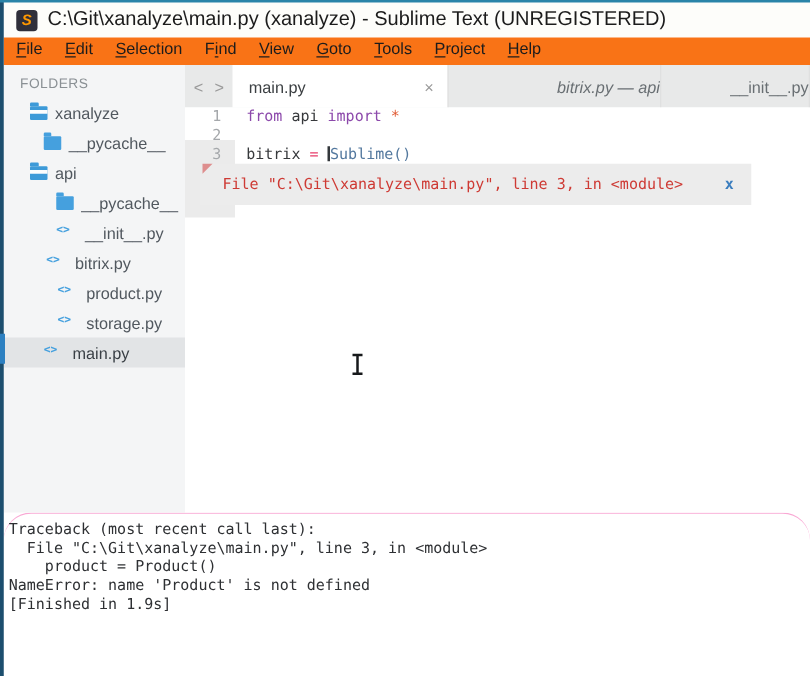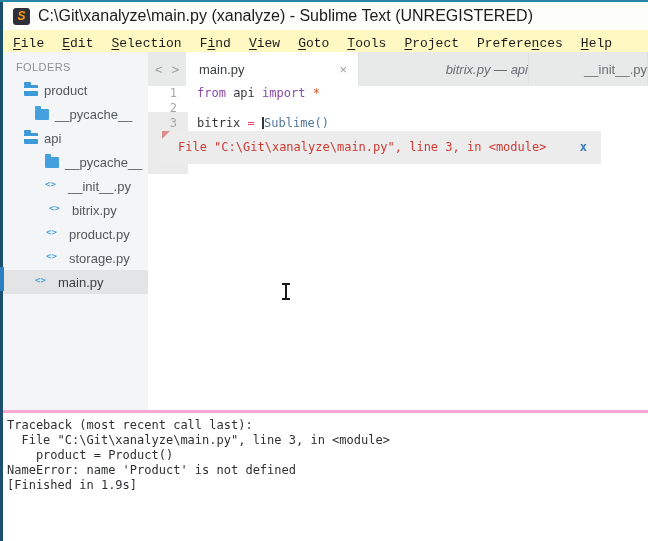--- a/index.html
+++ b/index.html
@@ -15,22 +15,22 @@
 
   
   .titlebar { position:absolute; left:3px; top:2px; right:0; height:28px; background:#fdfdfa;
               display:flex; align-items:center; padding-left:10px; }
   .app-icon { width:17px; height:17px; background:#2f2f3a; border-radius:3px; color:#ff9800;
               font-weight:bold; font-style:italic; font-size:12px; display:flex; align-items:center;
               justify-content:center; flex:none; }
   .title-text { margin-left:8px; font-size:16px; color:#1c1c1c; white-space:nowrap; }
 
   
-  .menubar { position:absolute; left:3px; top:30px; right:0; height:22px; background:#fef9c3;
-             display:flex; align-items:flex-end; font-size:13px; color:#1c1c1c; padding-left:1px;font-family:Liberation Mono, monospace; }
+  .menubar { position:absolute; left:3px; top:30px; right:0; height:22px; background:#f97316;
+             display:flex; align-items:flex-start; font-size:13px; color:#1c1c1c; padding-left:1px; }
   .menu-item { padding:1px 9px; cursor:default; }
   .menu-item u { text-underline-offset:2px; }
 
   
   .sidebar { position:absolute; left:3px; top:52px; width:145px; height:358px; background:#f4f5f6; overflow:hidden; }
   .sidebar-header { padding:9px 0 5px 13px; font-size:11px; color:#8a9094; letter-spacing:.4px; }
   .side-item { height:24px; display:flex; align-items:center; font-size:13px; color:#51585f; white-space:nowrap; }
   .side-item.selected { background:#e2e4e6; color:#393f45; }
   .sel-bar { position:absolute; left:0; top:267px; width:4px; height:24px; background:#2d80c1; z-index:13; }
 
@@ -75,22 +75,22 @@
   .phantom { position:absolute; left:12px; top:45px; width:441px; height:33px; background:#ececec; }
   .phantom-tri { position:absolute; left:2px; top:0; width:0; height:0;
                  border-top:8px solid #de8e8e; border-right:8px solid transparent; }
   .phantom-text { position:absolute; left:18px; top:0; line-height:33px; color:#ce3a34;
                   font-size:12px; white-space:pre; }
   .phantom-close { position:absolute; right:14px; top:0; line-height:33px; color:#3a7dbe;
                    font-weight:bold; font-size:12px; cursor:default; }
 
   
   .console { position:absolute; left:3px; top:410px; right:0; height:131px; background:#fff;
-             border-top:3px solid #f9a8d4; font-family:"DejaVu Sans Mono", monospace; font-size:12px;
-             color:#2e3033; padding:5px 0 0 4px; }
+             border-top:1px solid #f9a8d4; font-family:"DejaVu Sans Mono", monospace; font-size:12px;
+             color:#2e3033; padding:5px 0 0 4px;border-radius:22px; }
   .console-line { height:15px; line-height:15px; white-space:pre; }
 
   
   .ibeam { position:absolute; left:281px; top:283px; width:10px; height:17px; z-index:6; }
   .ibeam .stem { position:absolute; left:4px; top:1px; width:2px; height:15px; background:#17191b; }
   .ibeam::before, .ibeam::after { content:""; position:absolute; left:1px; width:8px; height:2px; background:#17191b; }
   .ibeam::before { top:0; } .ibeam::after { bottom:0; }
 </style>
 </head>
 <body>
@@ -105,48 +105,47 @@
 
 <div class="menubar">
   <div class="menu-item"><u>F</u>ile</div>
   <div class="menu-item"><u>E</u>dit</div>
   <div class="menu-item"><u>S</u>election</div>
   <div class="menu-item">F<u>i</u>nd</div>
   <div class="menu-item"><u>V</u>iew</div>
   <div class="menu-item"><u>G</u>oto</div>
   <div class="menu-item"><u>T</u>ools</div>
   <div class="menu-item"><u>P</u>roject</div>
-  <div class="menu-item">Prefere<u>n</u>ces</div>
   <div class="menu-item"><u>H</u>elp</div>
 </div>
 
 <div class="sidebar">
   <div class="sidebar-header">FOLDERS</div>
 
   <div class="side-item" style="padding-left:21px">
     <span class="s-icon folder-open"></span>
-    <span>product</span>
+    <span>xanalyze</span>
   </div>
   <div class="side-item" style="padding-left:32px">
     <span class="s-icon folder"></span>
     <span>__pycache__</span>
   </div>
   <div class="side-item" style="padding-left:21px">
     <span class="s-icon folder-open"></span>
     <span>api</span>
   </div>
   <div class="side-item" style="padding-left:42px">
     <span class="s-icon folder"></span>
     <span>__pycache__</span>
   </div>
   <div class="side-item" style="padding-left:42px">
     <span class="s-icon file"></span>
     <span>__init__.py</span>
   </div>
-  <div class="side-item" style="padding-left:46px">
+  <div class="side-item" style="padding-left:34px">
     <span class="s-icon file"></span>
     <span>bitrix.py</span>
   </div>
   <div class="side-item" style="padding-left:43px">
     <span class="s-icon file"></span>
     <span>product.py</span>
   </div>
   <div class="side-item" style="padding-left:43px">
     <span class="s-icon file"></span>
     <span>storage.py</span>

